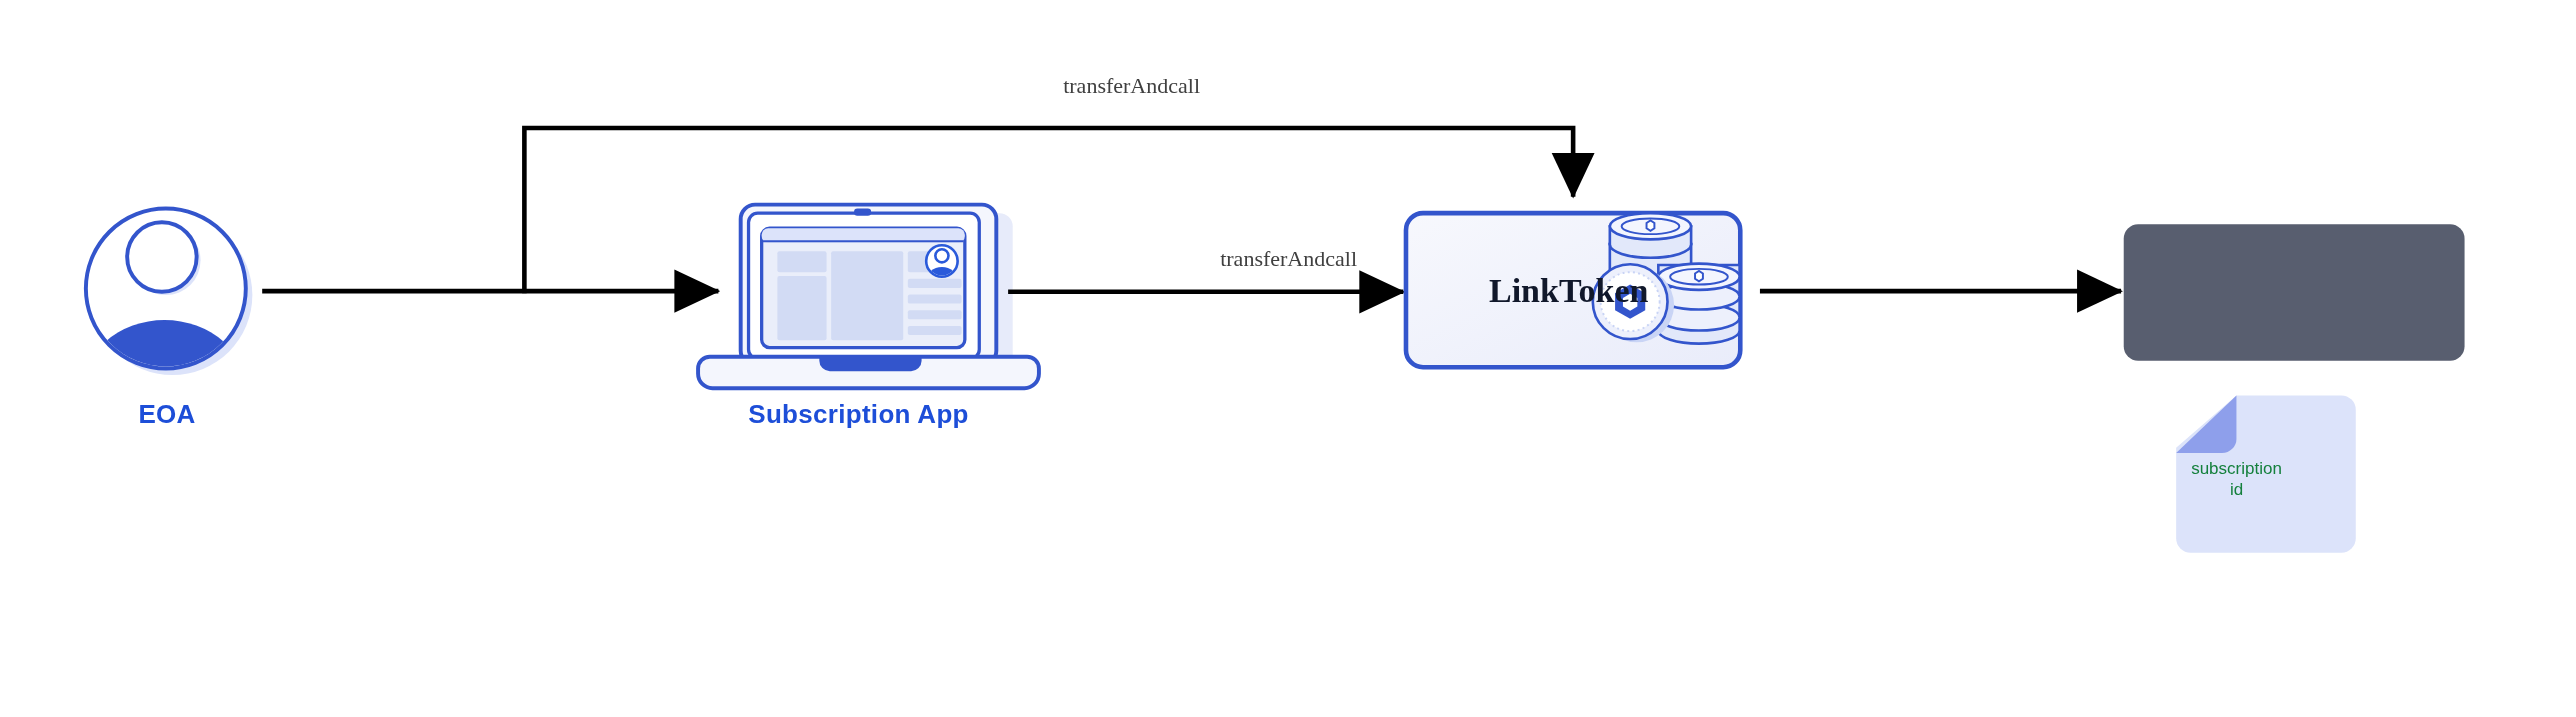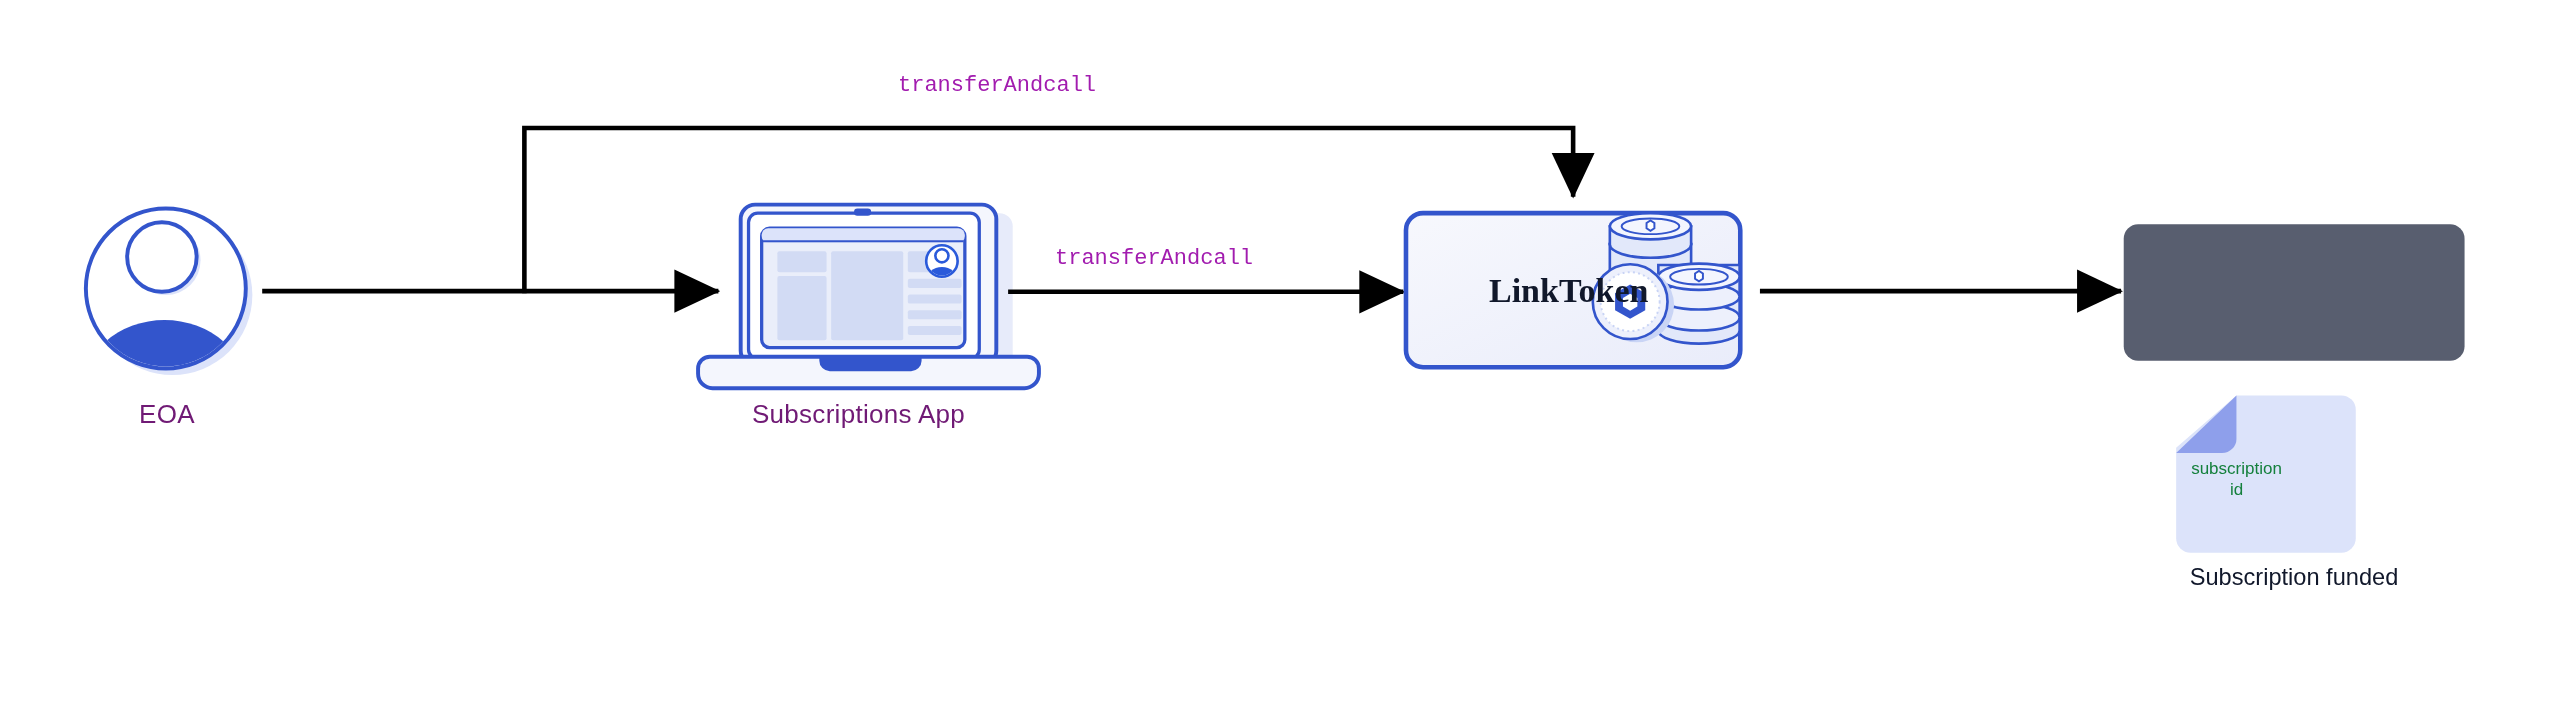--- a/index.html
+++ b/index.html
@@ -22,31 +22,31 @@
     position: absolute;
     left: 0;
     top: 0;
     width: 2576px;
     height: 718px;
   }
   .node-caption {
     position: absolute;
     text-align: center;
     font-family: "Liberation Sans", sans-serif;
-    font-weight: normal;
-    color: #701a75;
+    font-weight: bold;
+    color: #1d4ed8;
     white-space: nowrap;
   }
   .edge-label {
     position: absolute;
-    font-family: Liberation Mono, monospace;
+    font-family: Liberation Serif, serif;
     font-size: 22px;
-    color: #a21caf;
+    color: #404040;
     white-space: nowrap;
-    text-align: left;
+    text-align: right;
   }
   .box-label {
     position: absolute;
     font-family: Liberation Serif, serif;
     font-weight: bold;
     white-space: nowrap;
     margin-left: 47px;
   }
   #linktoken-label {
     color: #11182b;
@@ -224,31 +224,30 @@
     </g>
 
     <g>
       <path d="M3412,603 h160 a22,22 0 0 1 22,22 v196 a22,22 0 0 1 -22,22 h-230 a22,22 0 0 1 -22,-22 v-138 z" fill="#DCE3FA"></path>
       <path d="M3412,603 v66 a22,22 0 0 1 -22,22 h-70 z" fill="#8E9FEB"></path>
     </g>
   </svg>
 
   <div class="node-caption" id="eoa-caption">EOA</div>
 
-  <div class="node-caption" id="subs-caption">Subscriptions App</div>
+  <div class="node-caption" id="subs-caption">Subscription App</div>
 
   <div class="box-label" id="linktoken-label">LinkToken</div>
 
 
   <div id="doc-text">
     <span>subscription</span><br>
     <span>id</span>
   </div>
 
-  <div class="node-caption" id="doc-caption">Subscription funded</div>
 
   <div class="edge-label lbl-top">transferAndcall</div>
 
   <div class="edge-label lbl-mid">transferAndcall</div>
 
 
 </div>
 
 
 </body></html>

